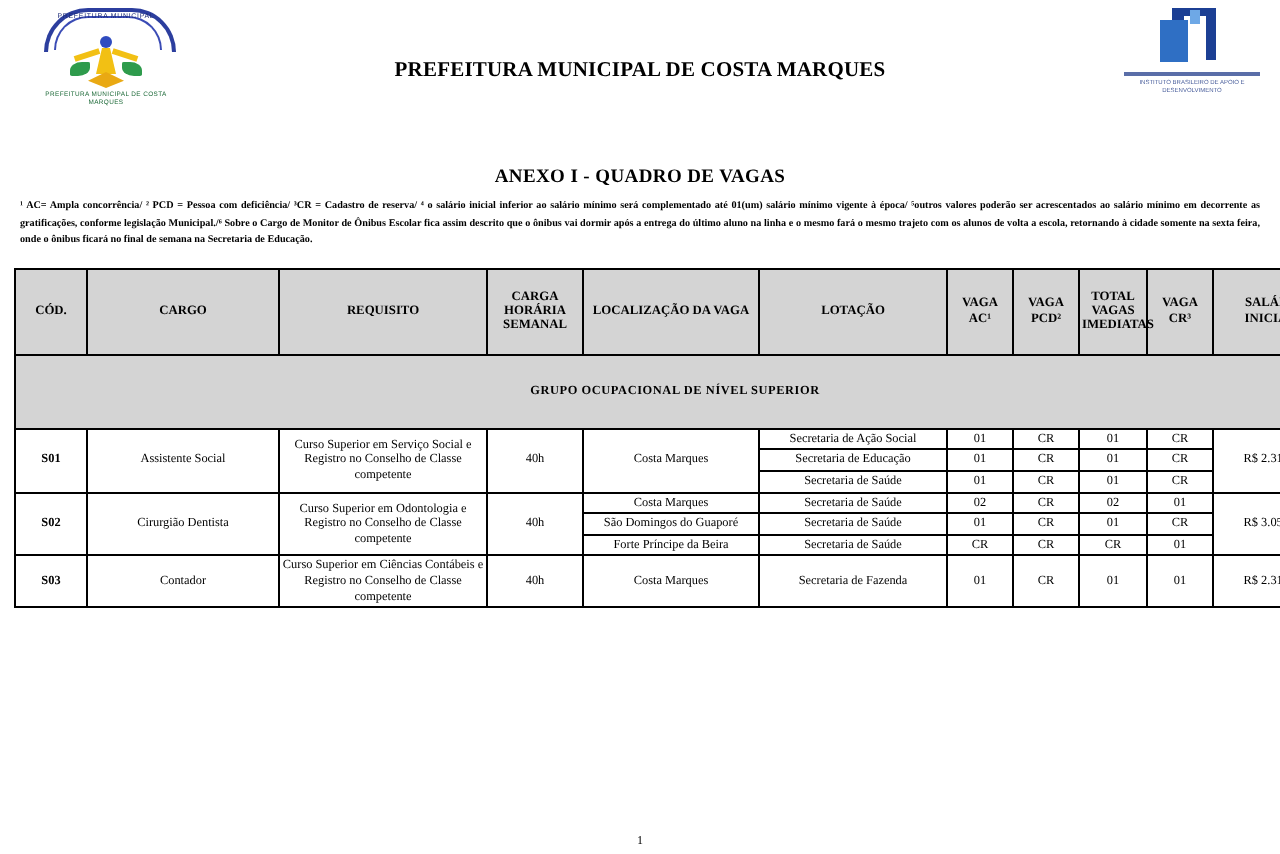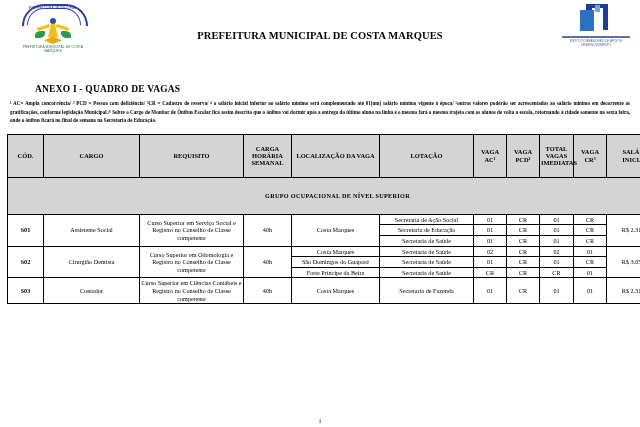--- a/index.html
+++ b/index.html
@@ -54,21 +54,21 @@
   .rlogo-line{position:absolute;left:0;top:32px;width:68px;height:2px;background:#5a6ea8;}
   .rlogo-txt{position:absolute;left:0;top:35px;width:68px;text-align:center;font-size:3px;line-height:4px;
              color:#4a5f9c;font-family:"Liberation Sans", sans-serif;}
   .prefeitura{
     position:absolute;left:150px;top:30px;width:340px;text-align:center;
     font-size:10.5px;font-weight:bold;letter-spacing:.1px;
   }
 
   
   .anexo-title{
-    font-size:9.5px;font-weight:bold;margin-top:22px;letter-spacing:.2px;padding-left:35px;
+    text-align:center;font-size:9.5px;font-weight:bold;margin-top:22px;letter-spacing:.2px;
   }
   .notes{
     margin:5px 10px 0 10px;font-size:5.1px;line-height:8.6px;
     text-align:justify;font-weight:bold;color:#000;
   }
 
   
   .tbl-wrap{margin:9px 7px 0 7px;}
   table.vagas{
     border-collapse:collapse;width:626px;table-layout:fixed;

